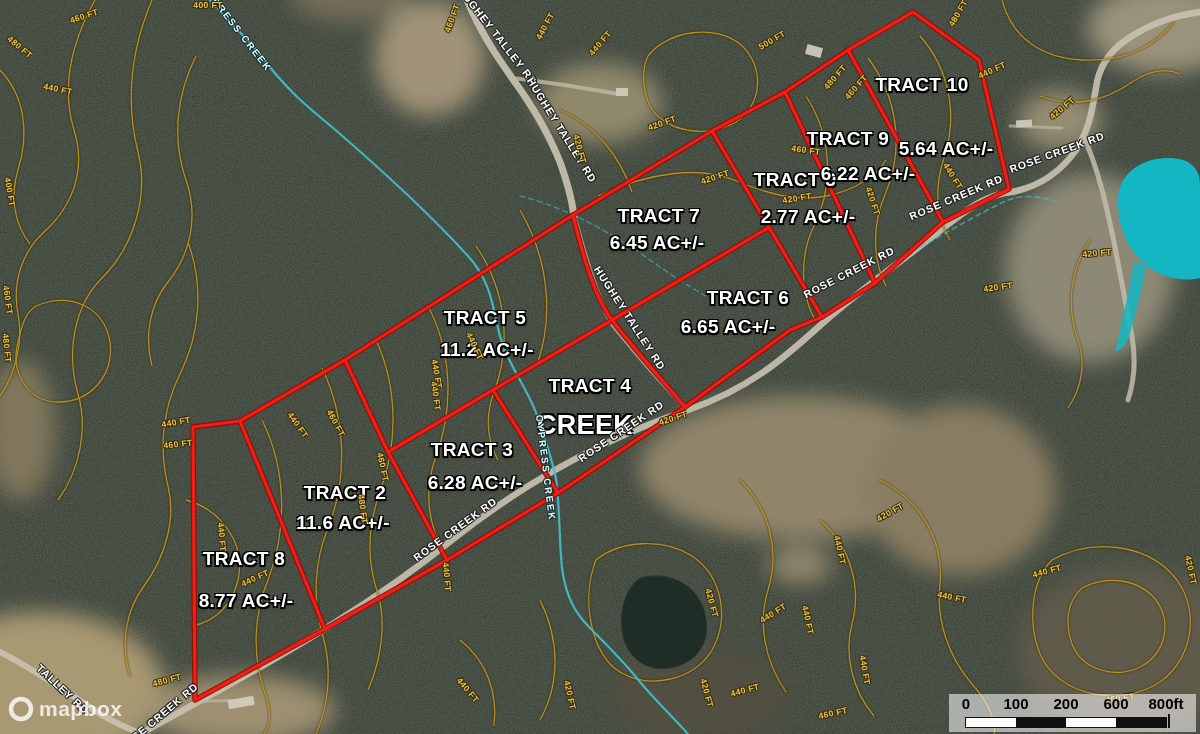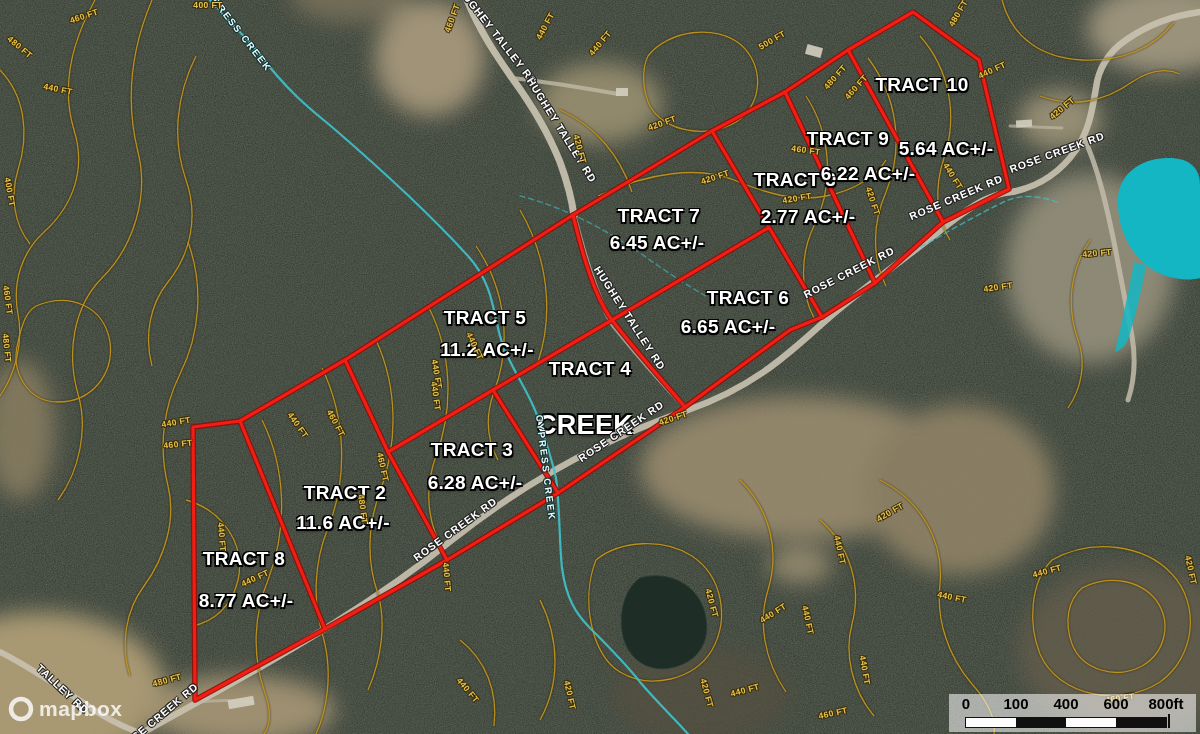--- a/index.html
+++ b/index.html
@@ -161,21 +161,21 @@
     </g>
   </g>
 </svg>
 
 <div class="lbl tname" style="left:244px;top:559px">TRACT 8</div>
 <div class="lbl tacr" style="left:246px;top:601px">8.77 AC+/-</div>
 <div class="lbl tname" style="left:345px;top:493px">TRACT 2</div>
 <div class="lbl tacr" style="left:343px;top:523px">11.6 AC+/-</div>
 <div class="lbl tname" style="left:472px;top:450px">TRACT 3</div>
 <div class="lbl tacr" style="left:475px;top:483px">6.28 AC+/-</div>
-<div class="lbl tname" style="left:590px;top:369px">TRACT 4</div>
+<div class="lbl tname" style="left:590px;top:386px">TRACT 4</div>
 <div class="lbl tacr sold" style="left:585px;top:425px">CREEK</div>
 <div class="lbl tname" style="left:485px;top:318px">TRACT 5</div>
 <div class="lbl tacr" style="left:487px;top:350px">11.2 AC+/-</div>
 <div class="lbl tname" style="left:748px;top:298px">TRACT 6</div>
 <div class="lbl tacr" style="left:728px;top:327px">6.65 AC+/-</div>
 <div class="lbl tname" style="left:659px;top:216px">TRACT 7</div>
 <div class="lbl tacr" style="left:657px;top:243px">6.45 AC+/-</div>
 <div class="lbl tname" style="left:795px;top:180px">TRACT 3</div>
 <div class="lbl tacr" style="left:808px;top:217px">2.77 AC+/-</div>
 <div class="lbl tname" style="left:848px;top:139px">TRACT 9</div>
@@ -249,21 +249,21 @@
 <span class="lbl cl" style="left:833px;top:713px;--r:-12deg">460 FT</span>
 <span class="lbl cl" style="left:468px;top:690px;--r:50deg">440 FT</span>
 <span class="lbl cl" style="left:447px;top:577px;--r:85deg">440 FT</span>
 <span class="lbl cl" style="left:167px;top:680px;--r:-15deg">480 FT</span>
 <span class="lbl cl" style="left:673px;top:418px;--r:-18deg">420 FT</span>
 
 <div id="scalebar">
   <div class="nums">
     <span style="left:17px">0</span>
     <span style="left:67px">100</span>
-    <span style="left:117px">400</span>
+    <span style="left:117px">200</span>
     <span style="left:167px">600</span>
     <span style="left:217px">800ft</span>
   </div>
   <div id="sbar">
     <div class="w"></div>
         <div class="b"></div>
         <div class="w"></div>
         <div class="b"></div>
   </div>
   <div id="sbtick"></div>

